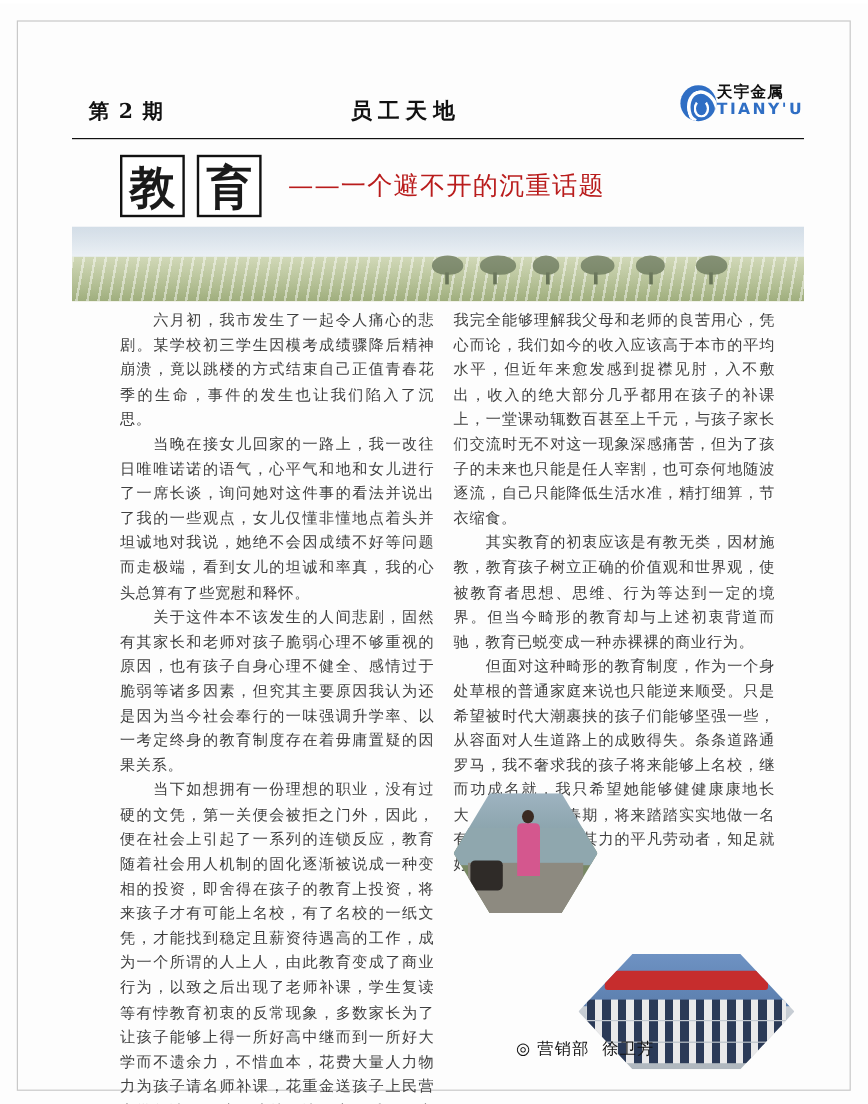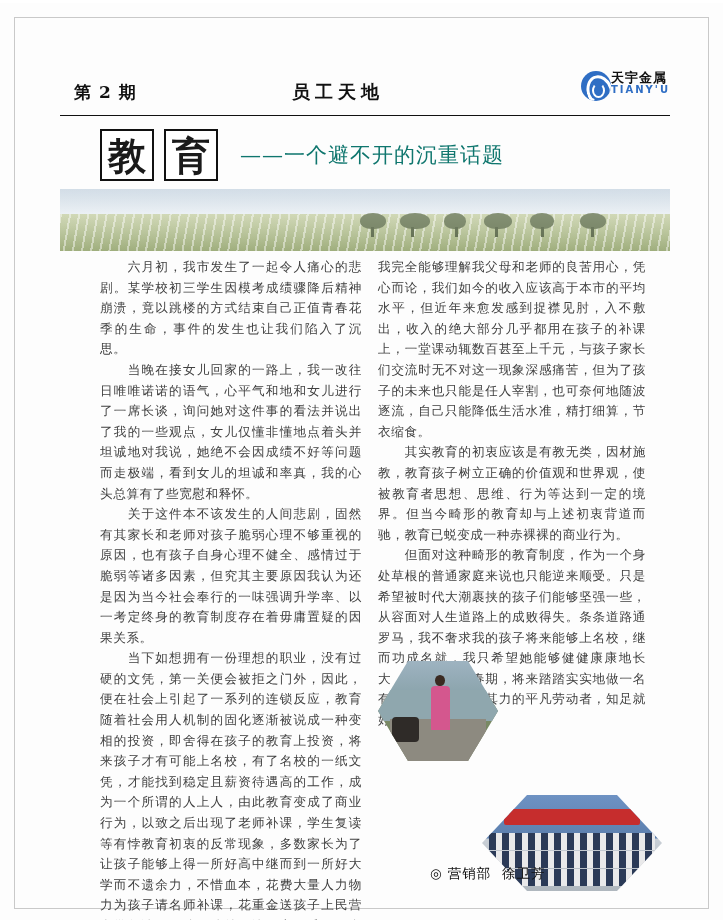--- a/index.html
+++ b/index.html
@@ -86,21 +86,21 @@
     border-radius: 50%;
     border-top-color: transparent;
   }
   .logo-text { line-height: 1.05; }
   .logo-cn {
     font-family: "DejaVu Serif", "Liberation Serif", serif;
     font-size: 13px; font-weight: bold; color: #111;
     letter-spacing: 1px;
   }
   .logo-en {
-    font-size: 10px; color: #2f6ec4; letter-spacing: 2px; font-weight: bold;
+    font-size: 13px; color: #2f6ec4; letter-spacing: 2px; font-weight: bold;
   }
   .header-rule {
     position: absolute;
     left: 60px; top: 112px;
     width: 610px; height: 1px;
     background: #111;
   }
 
   
   .title-block {
@@ -121,21 +121,21 @@
     background: #fff;
   }
   .title-char + .title-char { margin-left: 10px; }
   .subtitle {
     display: inline-block;
     vertical-align: middle;
     margin-left: 22px;
     font-family: "DejaVu Serif", "Liberation Serif", serif;
     font-size: 21px;
     letter-spacing: 1px;
-    color: #0f766e;
+    color: #b91c1c;
   }
 
   
   .banner {
     position: absolute;
     left: 60px; top: 186px;
     width: 610px; height: 62px;
     overflow: hidden;
     background: linear-gradient(#cfd9e4 0%, #dde6ee 40%, #e7ecd9 41%, #cfd8b6 100%);
   }

